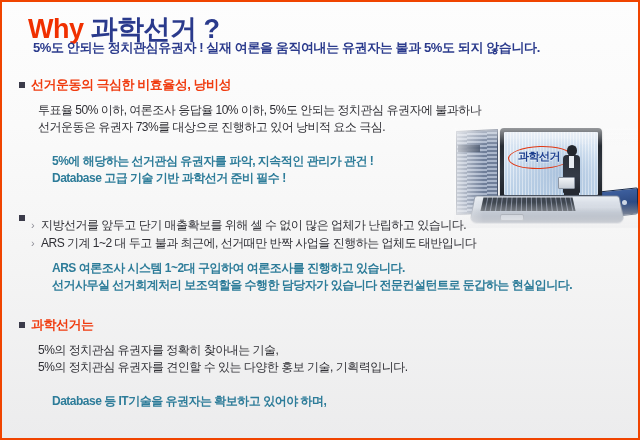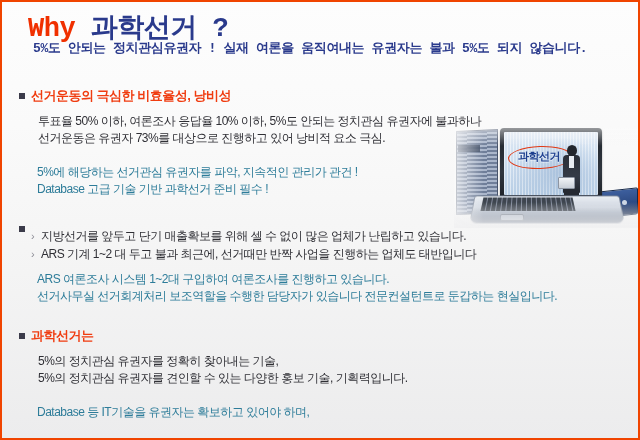--- a/index.html
+++ b/index.html
@@ -25,21 +25,20 @@
       linear-gradient(180deg, #fdfdfd 0%, #fafafa 28%, #f4f4f4 62%, #ececed 100%);
     overflow: hidden;
   }
 
   
   #header {
     position: absolute;
     left: 0; top: 0;
     width: 636px;
     height: 72px;
-    font-family: Liberation Mono, monospace;
   }
   #title {
     position: absolute;
     left: 26px;
     top: 10px;
     font-size: 27px;
     font-weight: bold;
     letter-spacing: -0.5px;
     white-space: nowrap;
     line-height: 34px;
@@ -263,21 +262,21 @@
     background:
       linear-gradient(180deg, rgba(250,250,250,0.55) 0%, rgba(250,250,250,0) 18%, rgba(250,250,250,0) 74%, rgba(240,240,241,0.95) 100%),
       linear-gradient(90deg, rgba(250,250,250,0.75) 0%, rgba(250,250,250,0) 16%);
     pointer-events: none;
   }
 
   
   #content {
     position: absolute;
     left: 0;
-    top: 84px;
+    top: 73px;
     width: 534px;
   }
   .section {
     position: relative;
     margin-bottom: 0;
   }
   .sec-head {
     position: relative;
     padding-left: 29px;
     font-size: 13px;
@@ -313,23 +312,23 @@
     white-space: nowrap;
   }
   .arrow-line .chev {
     position: absolute;
     left: 29px;
     top: 0;
     color: #8d8d96;
     font-size: 11px;
   }
   .note-line {
-    padding-left: 35px;
+    padding-left: 50px;
     font-size: 12px;
-    font-weight: normal;
+    font-weight: bold;
     color: #2d7c99;
     letter-spacing: -0.5px;
     line-height: 17px;
     white-space: nowrap;
   }
   .gap-sm { height: 8px; }
   .gap-md { height: 17px; }
   .gap-lg { height: 21px; }
 </style>
 </head>

